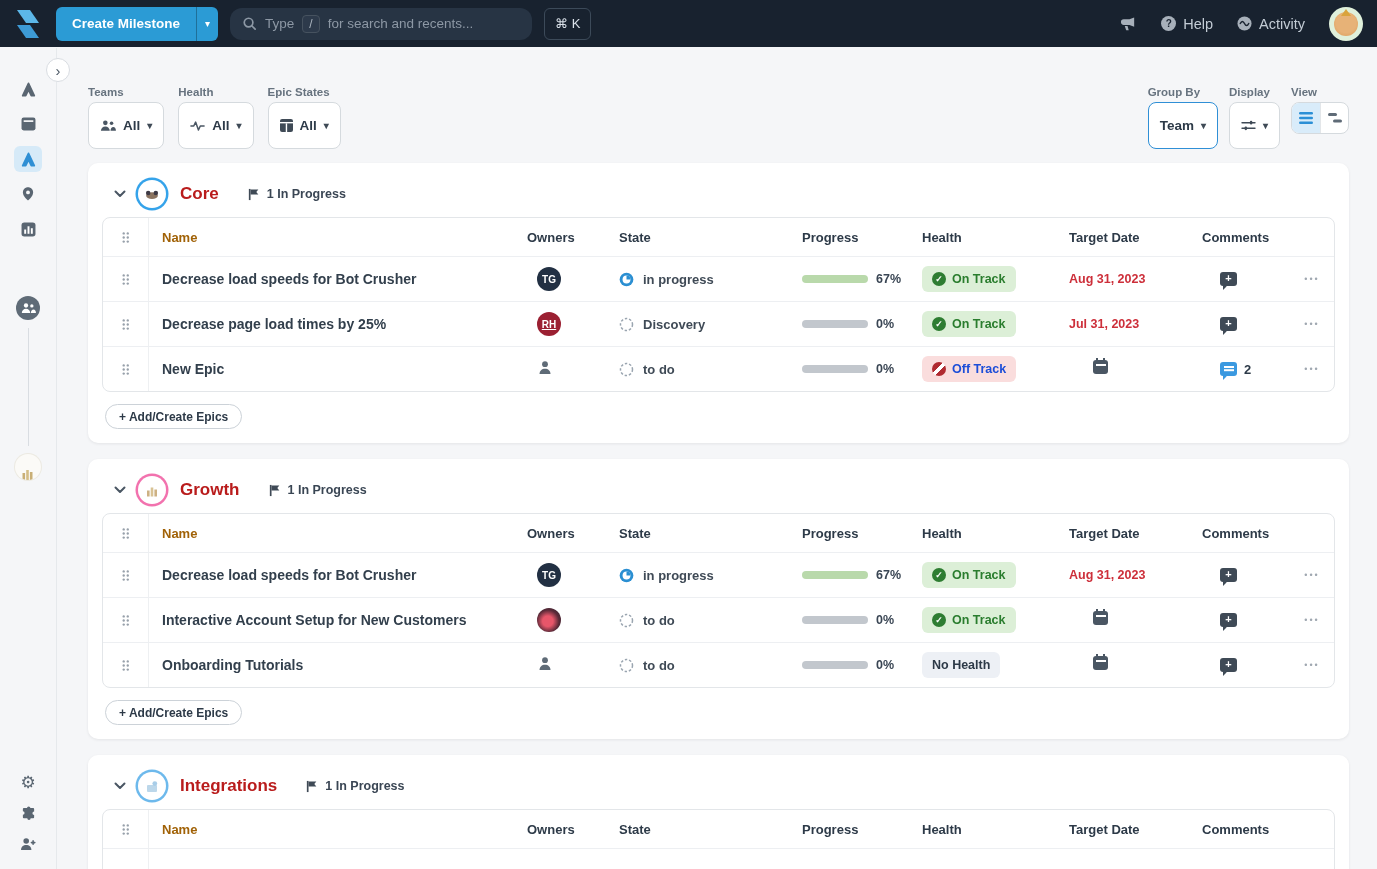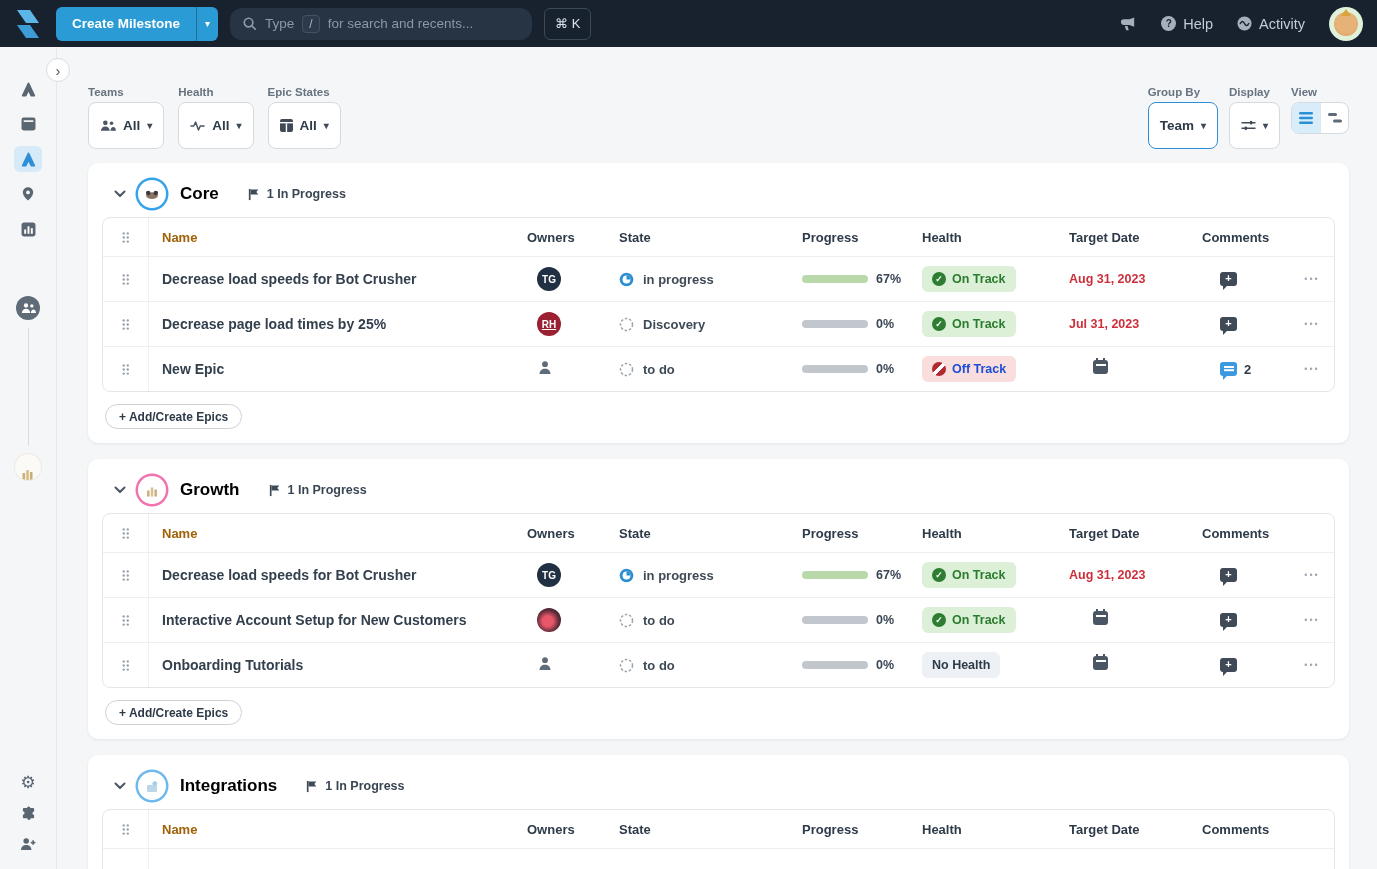--- a/index.html
+++ b/index.html
@@ -49,21 +49,21 @@
 
   
   .team-card { background:#fff; border-radius:10px; box-shadow:0 1px 3px rgba(20,30,40,.08); margin-top:16px; padding:14px; }
   .team-card:first-of-type { margin-top:14px; }
   .team-head { display:flex; align-items:center; gap:10px; height:34px; margin-bottom:6px; padding-left:10px; }
   .chev-btn { background:none; border:none; cursor:pointer; display:flex; padding:2px; }
   .team-avatar { width:28px; height:28px; border-radius:50%; background:#fff; display:flex; align-items:center; justify-content:center; }
   .team-avatar.ring-core { box-shadow:0 0 0 2.5px #35a3ea; }
   .team-avatar.ring-growth { box-shadow:0 0 0 2.5px #f272ae; }
   .team-avatar.ring-int { box-shadow:0 0 0 2.5px #6db9ec; }
-  .team-name { font-size:17px; font-weight:700; color:#000000; margin-left:4px; }
+  .team-name { font-size:17px; font-weight:700; color:#b91c1c; margin-left:4px; }
   .team-badge { display:flex; align-items:center; gap:7px; margin-left:18px; font-size:12.5px; font-weight:700; color:#3a4654; }
 
   .epic-table { border:1px solid #e3e6e9; border-radius:8px; overflow:hidden; }
   .trow { display:grid; grid-template-columns:46px minmax(0,1fr) 92px 183px 120px 147px 133px 88px 44px; align-items:center; }
   .trow.head { height:38px; font-size:13px; font-weight:600; color:#2d3a48; }
   .trow.data { height:45px; border-top:1px solid #edeff2; }
   .cell-handle { display:flex; justify-content:center; align-items:center; height:100%; border-right:1px solid #eef0f2; cursor:grab; }
   .cell-name { padding-left:13px; font-size:14px; font-weight:600; color:#323f4c; white-space:nowrap; overflow:hidden; }
   .trow.head .cell-name { font-weight:600; font-size:13px; color:#a16207; }
   .cell-owners { padding-left:10px; }

